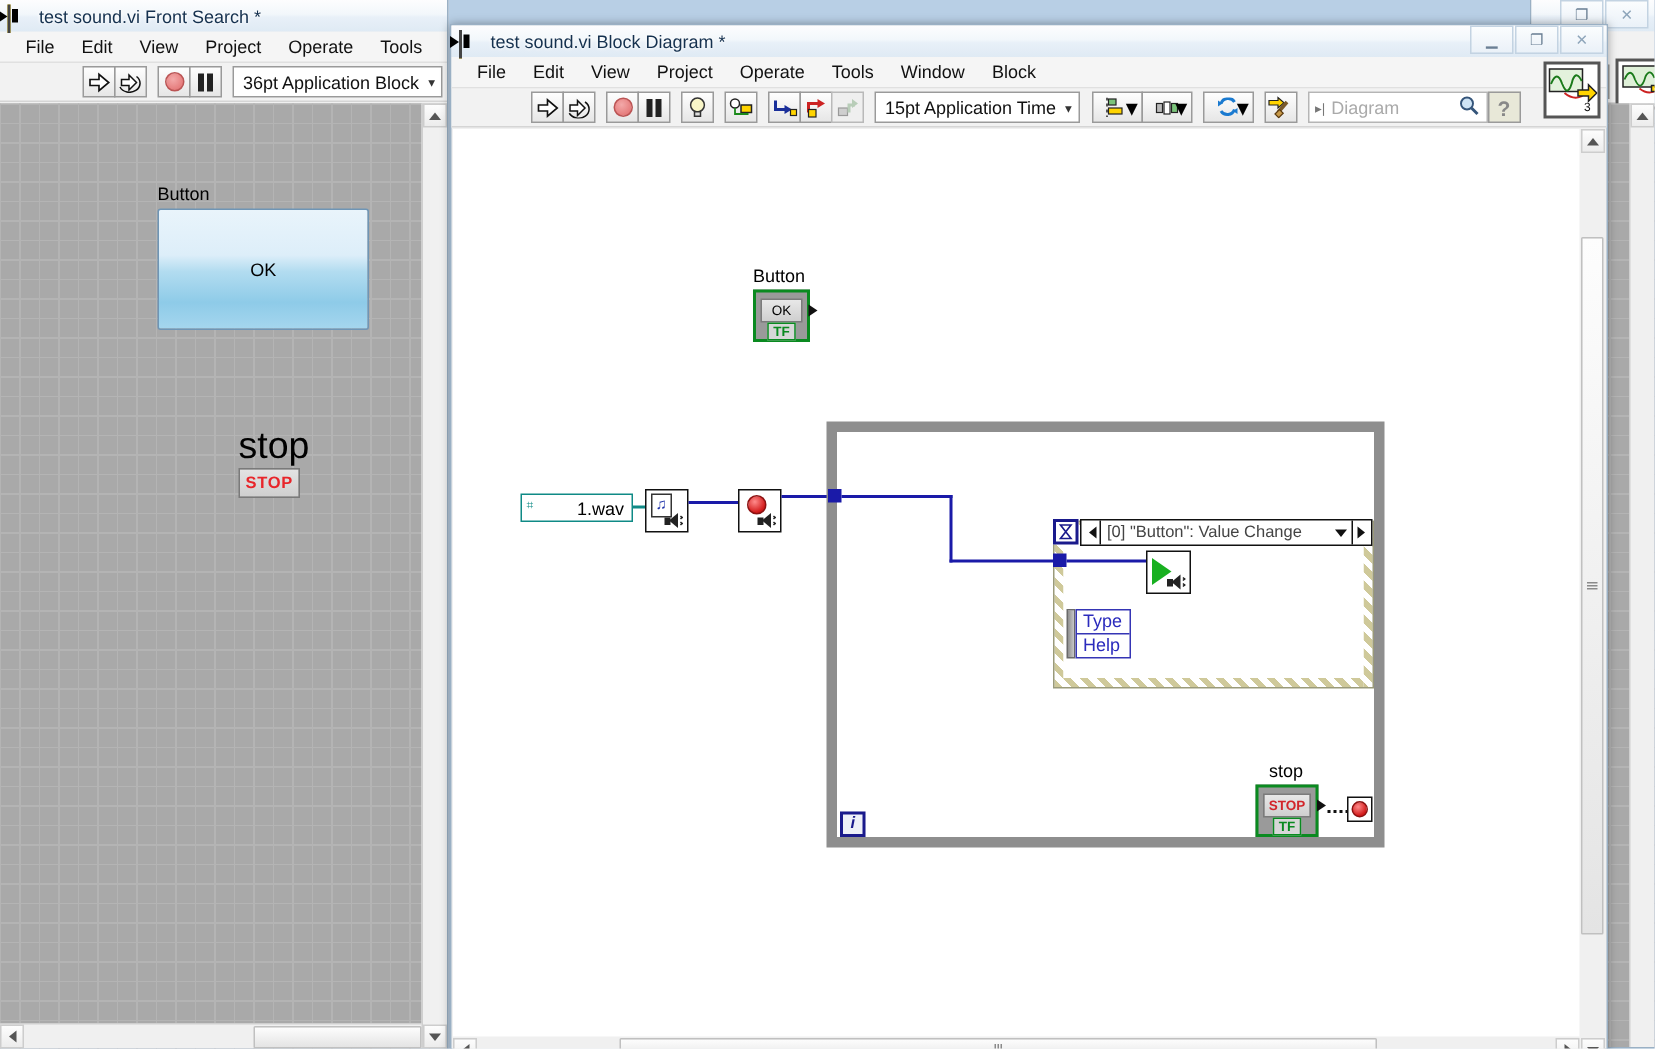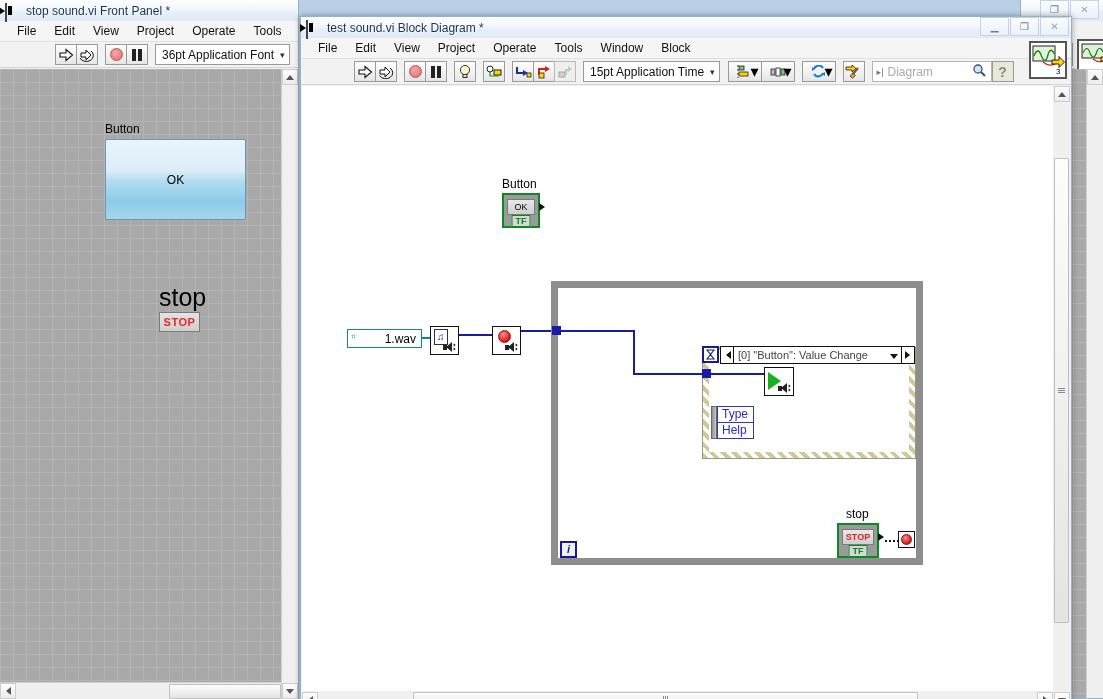--- a/index.html
+++ b/index.html
@@ -330,21 +330,21 @@
 <body>
 
 <div id="root">
 
   <div class="win" id="fp">
 
     <div class="titlebar">
       <span class="tb-icon">
         <span class="lvicon"></span>
       </span>
-      <span class="tb-text">stop sound.vi Front Panel *</span>
+      <span class="tb-text">test sound.vi Front Search *</span>
     </div>
 
     <div class="menubar">
       <span class="menu-item">File</span>
       <span class="menu-item">Edit</span>
       <span class="menu-item">View</span>
       <span class="menu-item">Project</span>
       <span class="menu-item">Operate</span>
       <span class="menu-item">Tools</span>
       <span class="menu-item">Win</span>
@@ -368,21 +368,21 @@
         <span class="ic-circ"></span>
       </div>
       <div class="tbtn">
         <span class="ic-pause">
             <span></span>
             <span></span>
           </span>
       </div>
       <div class="tgap"></div>
       <div class="fontbox">
-        <span>36pt Application Font</span>
+        <span>36pt Application Block</span>
         <span class="cv">▾</span>
       </div>
     </div>
 
     <div class="canvas">
 
       <div class="fp-label" style="left:105px;top:53px;">Button</div>
       <div class="ok-button" style="left:105px;top:70px;width:141px;height:81px;">
         <span>OK</span>
       </div>

